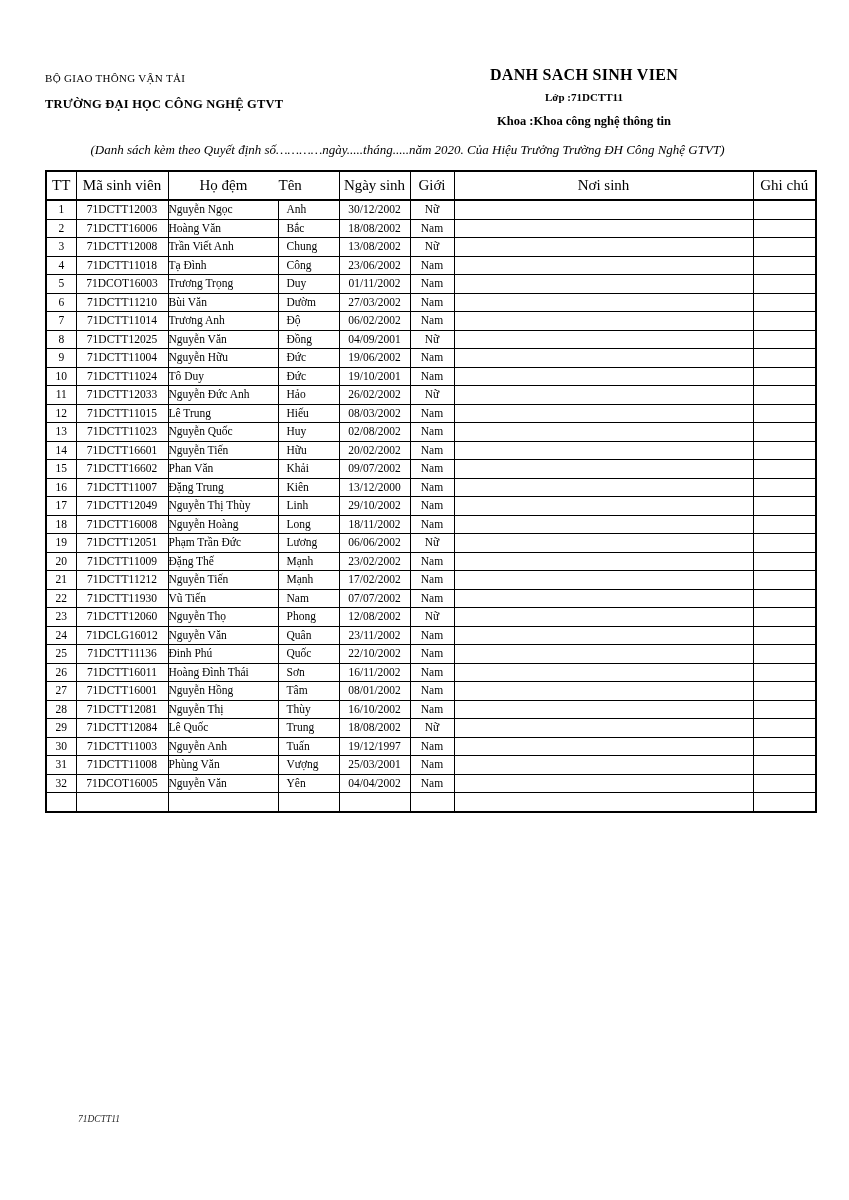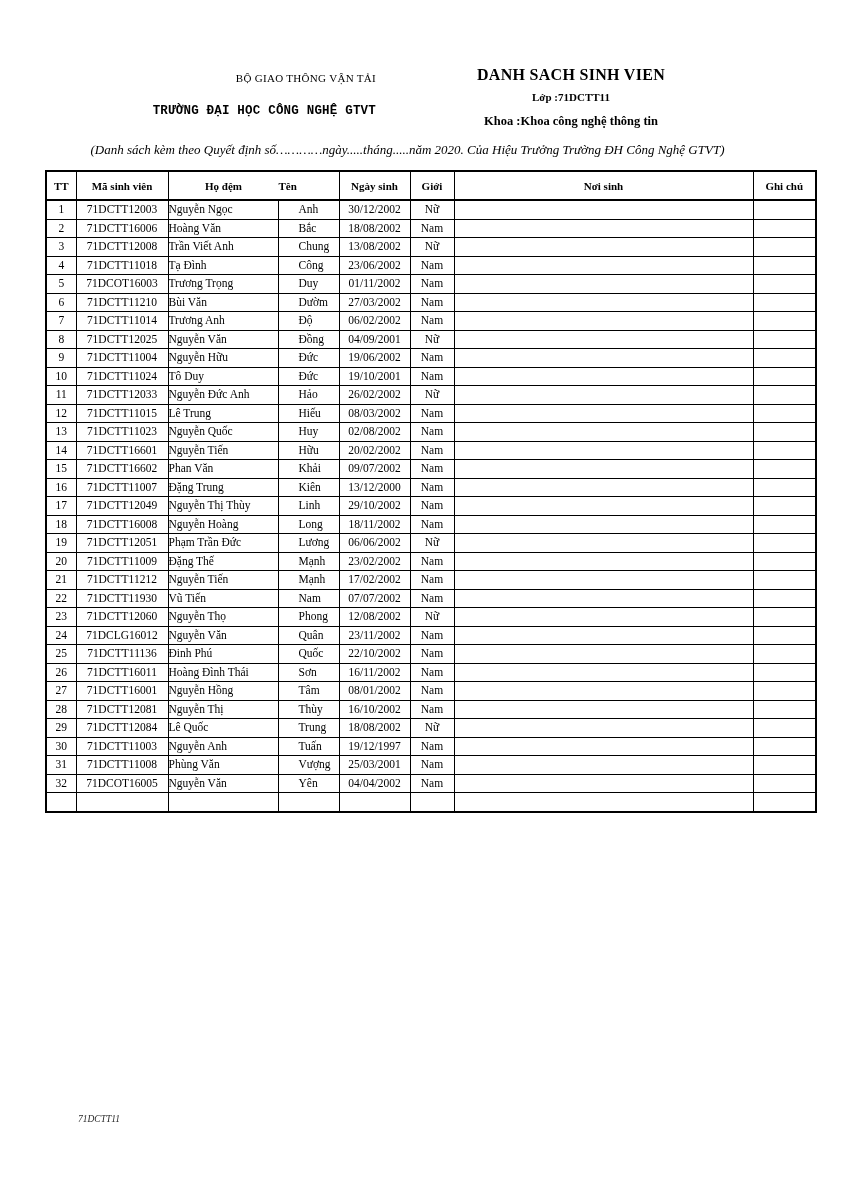--- a/index.html
+++ b/index.html
@@ -7,27 +7,27 @@
     position:relative;
     width:849px;height:1200px;
     background:#ffffff;
     margin:0 auto;
     font-family:"Liberation Serif","DejaVu Serif",serif;
     color:#000;
     overflow:hidden;
   }
   
   .header-left{
-    position:absolute;left:64px;top:72px;width:312px;
-    text-align:right;
+    position:absolute;left:45px;top:72px;width:312px;
+    text-align:left;
   }
   .ministry{font-size:11px;letter-spacing:.3px;}
-  .university{font-size:12.5px;font-weight:bold;margin-top:20px;letter-spacing:.2px;font-family:Liberation Mono, monospace;}
+  .university{font-size:12.5px;font-weight:bold;margin-top:13px;letter-spacing:.2px;}
   .header-right{
-    position:absolute;left:406px;top:66px;width:330px;
+    position:absolute;left:419px;top:66px;width:330px;
     text-align:center;
   }
   .doc-title{font-size:16px;font-weight:bold;letter-spacing:.3px;}
   .class-line{font-size:11px;font-weight:bold;margin-top:7px;}
   .faculty-line{font-size:12.5px;font-weight:bold;margin-top:11px;}
   .note{
     position:absolute;left:0;top:142px;width:815px;
     text-align:center;font-style:italic;font-size:13px;
   }
   
@@ -37,31 +37,31 @@
     border:2px solid #000;
   }
   th,td{
     border:1px solid #000;
     overflow:hidden;white-space:nowrap;
     padding:0;
     vertical-align:middle;
   }
   thead th{
     height:27px;
-    font-size:11px;font-weight:bold;text-align:center;
+    font-size:15px;font-weight:normal;text-align:center;
     border-bottom:2px solid #000;
   }
   .split{display:flex;align-items:center;}
   .split .s1{width:110px;text-align:center;}
   .split .s2{width:60px;text-align:left;}
   tbody td{height:17.5px;font-size:11.5px;line-height:17px;}
   td.c-tt{text-align:center;}
   td.c-msv{text-align:center;}
   td.c-ho_dem{text-align:left;padding-left:0;}
-  td.c-ten{text-align:left;padding-left:20px;}
+  td.c-ten{text-align:left;padding-left:8px;}
   td.c-ngay_sinh{text-align:center;}
   td.c-gioi{text-align:center;}
   td.c-noi_sinh{text-align:left;padding-left:4px;}
   td.c-ghi_chu{text-align:left;padding-left:4px;}
   tr.empty-row td{height:18px;}
   
   .footer-label{
     position:absolute;left:78px;top:1114px;
     font-size:9.5px;font-style:italic;color:#2b2b2b;
   }

